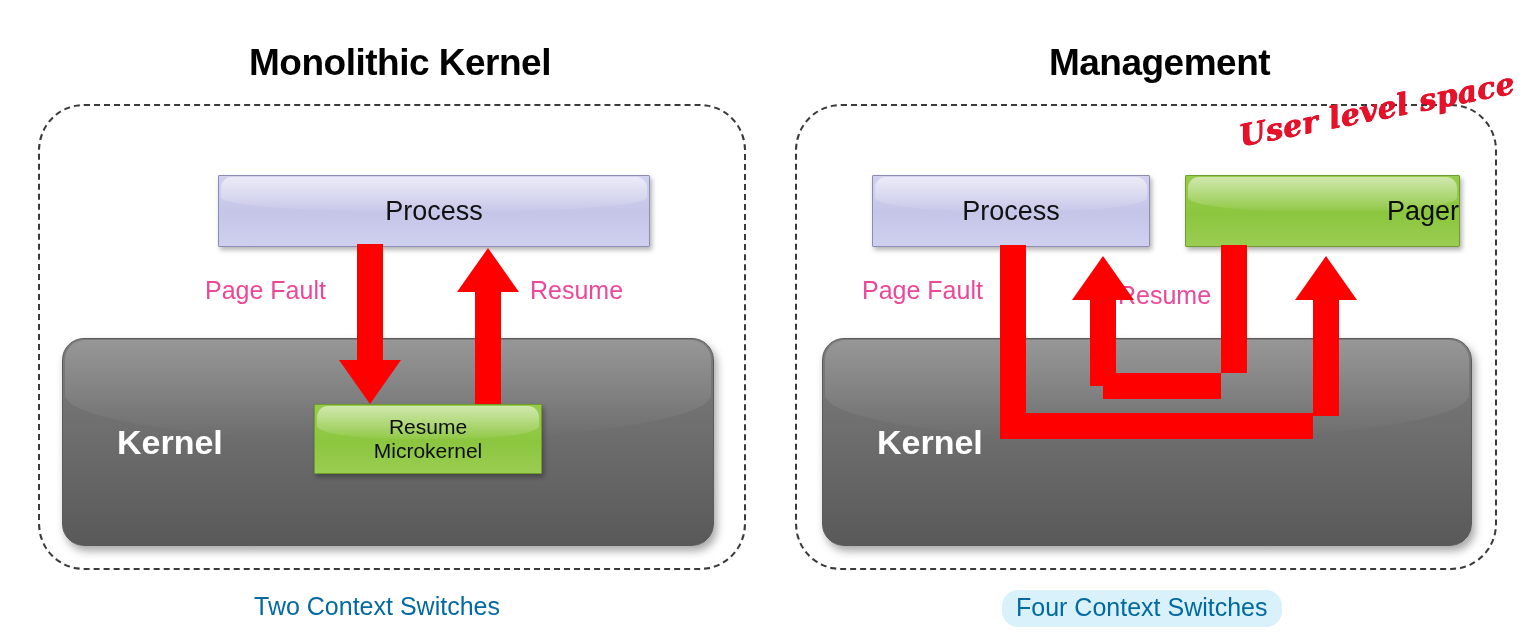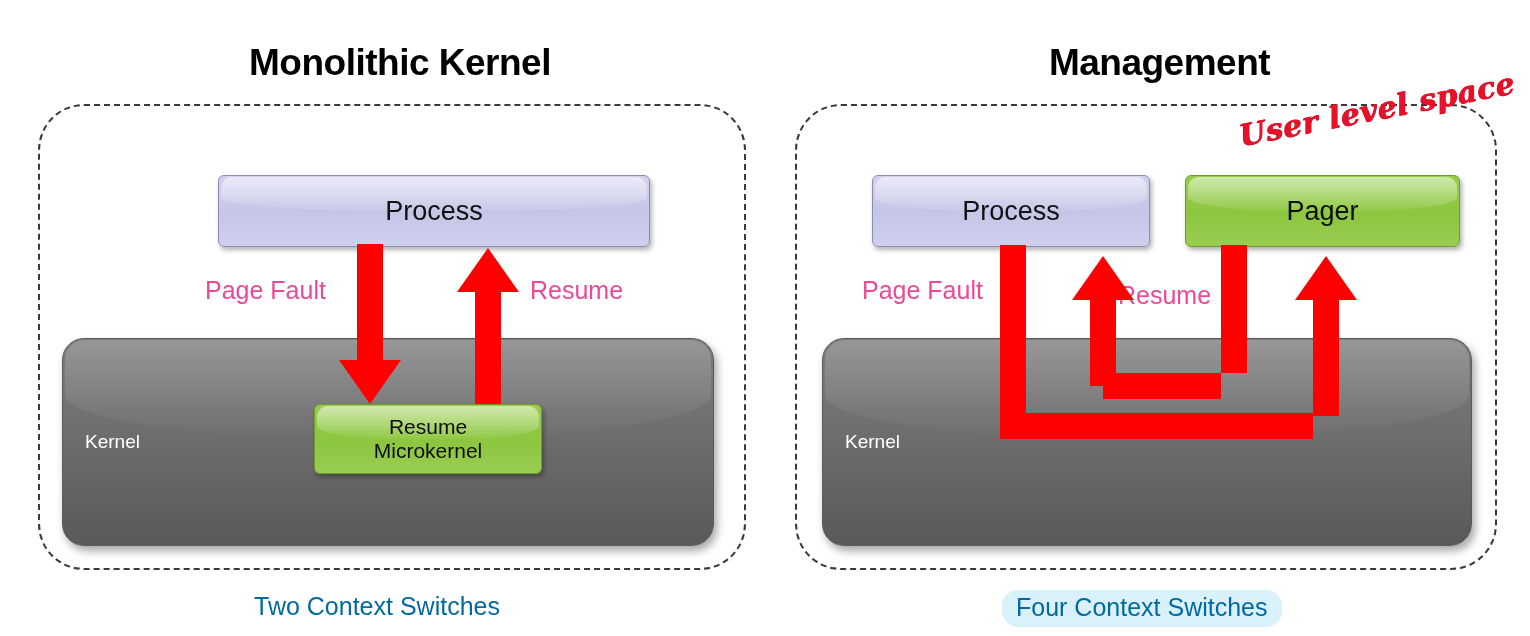--- a/index.html
+++ b/index.html
@@ -48,21 +48,21 @@
   #region-microkernel { left: 795px; top: 104px; width: 702px; height: 466px; }
 
   
   .gbox {
     position: absolute;
     box-sizing: border-box;
     display: flex;
     align-items: center;
     justify-content: center;
     text-align: center;
-    border-radius: 6px;
+    border-radius: 1px;
     overflow: hidden;
   }
   .gbox .gbox-label { position: relative; z-index: 3; line-height: 1.12; }
   .gbox::before {
     content: "";
     position: absolute;
     left: 2px; right: 2px; top: 1px;
     height: 48%;
     border-radius: 11px 11px 40% 40%;
     background: linear-gradient(to bottom, rgba(255,255,255,0.55), rgba(255,255,255,0.04));
@@ -89,33 +89,33 @@
     border-radius: 22px;
     box-shadow: 3px 5px 8px rgba(0,0,0,0.35);
     justify-content: flex-start;
   }
   .kernel-box::before {
     border-radius: 20px 20px 45% 45%;
     background: linear-gradient(to bottom, rgba(255,255,255,0.20), rgba(255,255,255,0.0));
   }
   .kernel-box .gbox-label {
     color: #ffffff;
-    font-size: 19px;
-    font-weight: normal;
-    margin-left: 22px;
+    font-size: 34px;
+    font-weight: bold;
+    margin-left: 54px;
   }
 
   
   #mono-process   { left: 218px; top: 175px; width: 432px; height: 72px; }
   #mono-kernel    { left: 62px;  top: 338px; width: 652px; height: 208px; }
   #mono-memmgmt   { left: 314px; top: 404px; width: 228px; height: 70px; font-size: 21px; }
 
   
   #micro-process  { left: 872px;  top: 175px; width: 278px; height: 72px; }
-  #micro-pager    { left: 1185px; top: 175px; width: 275px; height: 72px; font-size: 27px; }
+  #micro-pager    { left: 1185px; top: 175px; width: 275px; height: 72px; font-size: 27px; justify-content: flex-end; }
   #micro-kernel   { left: 822px;  top: 338px; width: 650px; height: 208px; }
 
   
   .flow-label {
     position: absolute;
     font-size: 25px;
     color: #ec4899;
     white-space: nowrap;
   }
   #mono-pagefault-label { left: 205px; top: 276px; }

